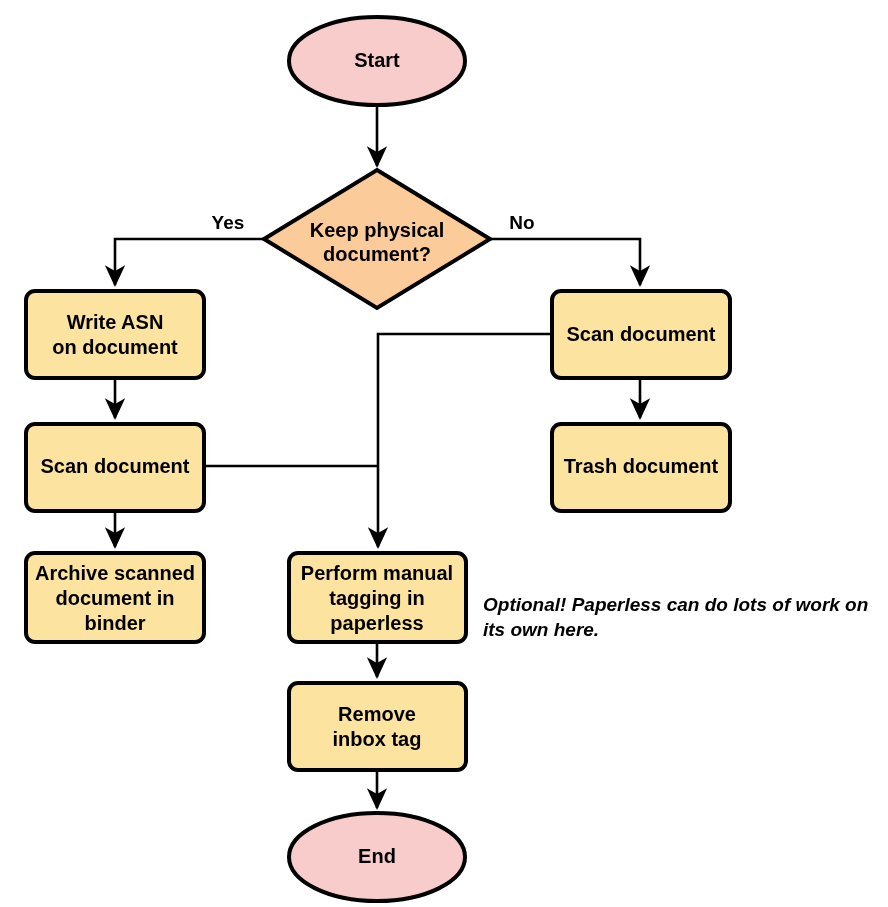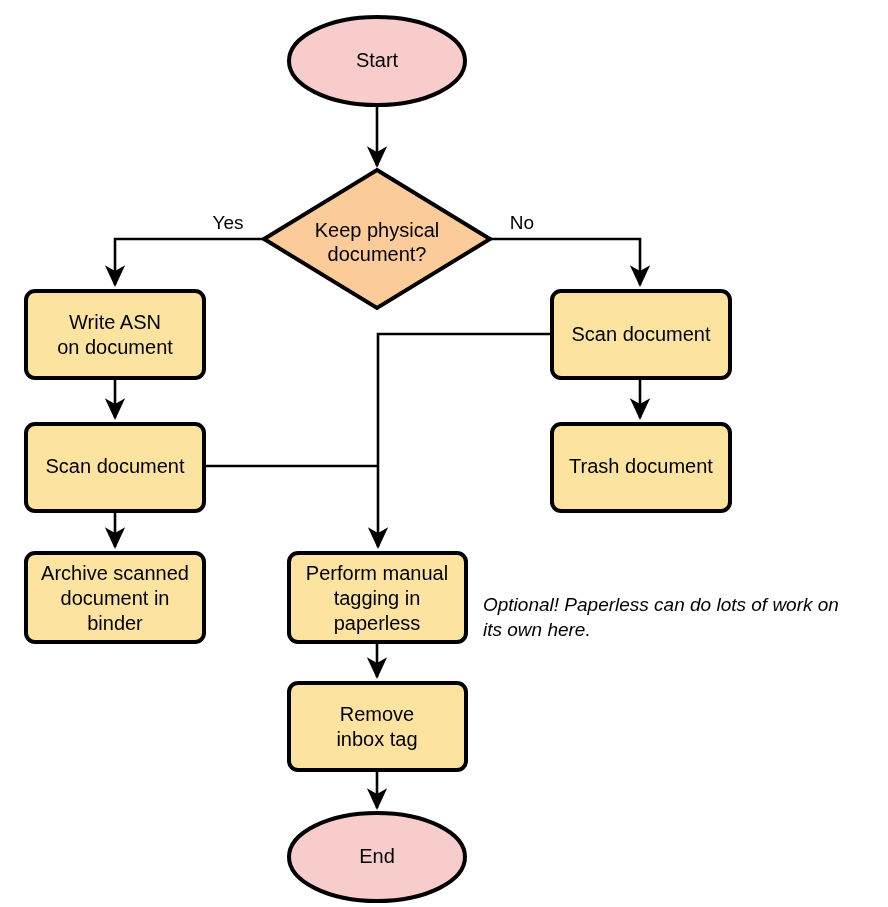--- a/index.html
+++ b/index.html
@@ -10,20 +10,21 @@
   body {
     width: 888px;
     height: 907px;
     font-family: "Liberation Sans", sans-serif;
     overflow: hidden;
   }
   #flowchart-root {
     position: relative;
     width: 888px;
     height: 883px;
+    font-weight: bold;
   }
   svg.flow {
     display: block;
     width: 888px;
     height: 907px;
   }
   .node-shape {
     stroke: #000000;
     stroke-width: 4;
   }

